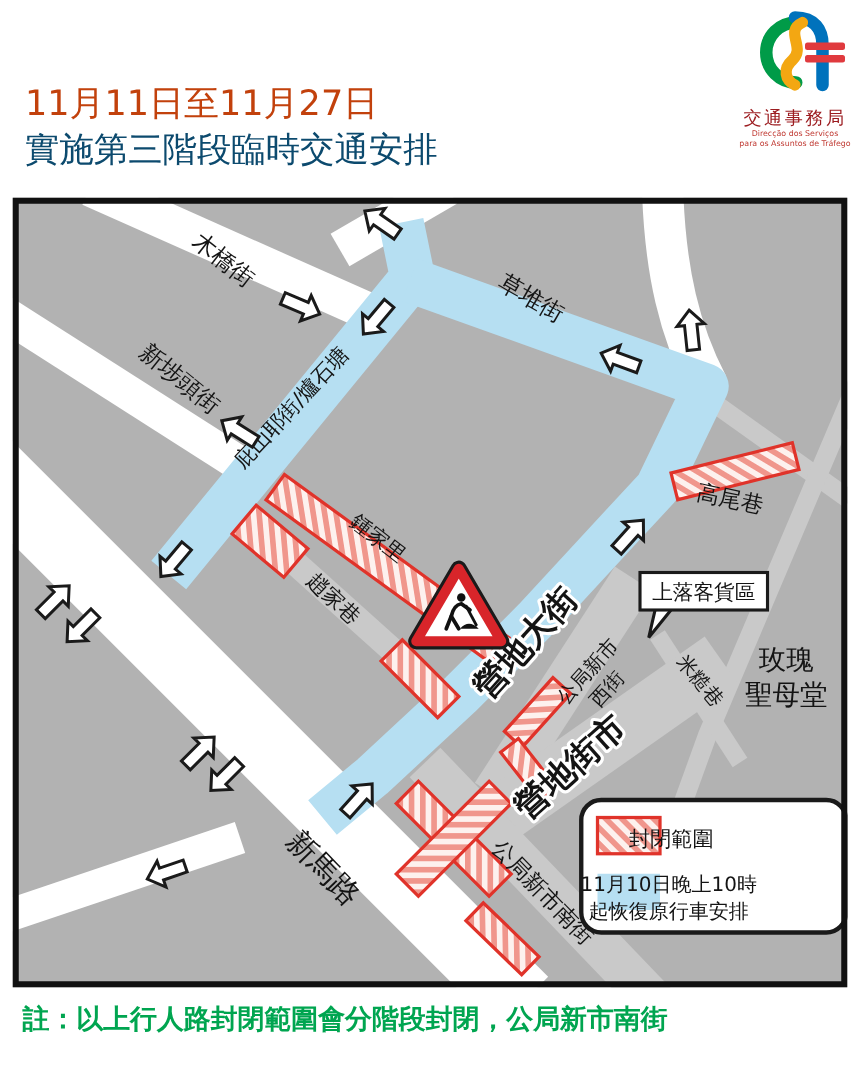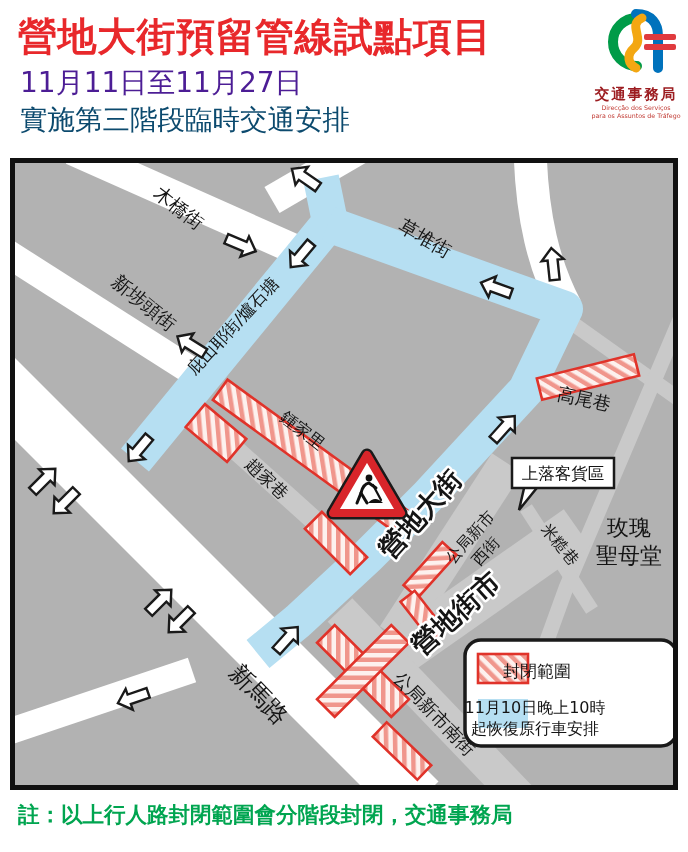--- a/index.html
+++ b/index.html
@@ -1,41 +1,40 @@
 <!DOCTYPE html>
 <html><head>
 <meta charset="utf-8">
 <style>
   html,body{margin:0;padding:0;background:#ffffff;}
   .page{position:relative;width:688px;height:852px;background:#ffffff;overflow:hidden;
         font-family:"DejaVu Sans",sans-serif;}
   .title{position:absolute;left:18px;top:10px;font-size:39px;font-weight:bold;color:#e8282b;letter-spacing:0.5px;white-space:nowrap;}
-  .date{position:absolute;left:20px;top:64px;font-size:28px;color:#4c1d95;white-space:nowrap;}
+  .date{position:absolute;left:20px;top:64px;font-size:28px;color:#c2410c;white-space:nowrap;}
   .subtitle{position:absolute;left:20px;top:102px;font-size:27.5px;color:#0c4a6e;white-space:nowrap;}
   .logo{position:absolute;right:4px;top:5px;width:96px;text-align:center;}
-  .logo .org{font-size:14.5px;font-weight:bold;color:#9c1c20;letter-spacing:2px;white-space:nowrap;}
+  .logo .org{font-size:14.5px;font-weight:normal;color:#9c1c20;letter-spacing:2px;white-space:nowrap;}
   .logo .pt{font-size:6.3px;color:#c03a33;line-height:1.25;white-space:nowrap;}
   .mapwrap{position:absolute;left:10px;top:158px;width:668px;height:632px;}
   .note{position:absolute;left:18px;top:800px;font-size:21.5px;font-weight:bold;color:#00a550;white-space:nowrap;}
 
   
   .road-w{stroke:#ffffff;fill:none;}
   .road-g{stroke:#c9c9c9;fill:none;}
   .road-b{stroke:#b6dff2;fill:none;}
   .hz{fill:url(#hatch);stroke:#e0332a;stroke-width:2.6;}
   .arw{fill:#ffffff;stroke:#1a1a1a;stroke-width:2.4;stroke-linejoin:miter;}
   text.lbl{font-family:"DejaVu Sans",sans-serif;fill:#141414;text-anchor:middle;}
   .halo{paint-order:stroke;stroke:#ffffff;stroke-linejoin:round;}
 </style>
 </head>
 <body>
 
 <div class="page">
 
-  <div class="title">營地大街預留管線試點項目</div>
   <div class="date">11月11日至11月27日</div>
   <div class="subtitle">實施第三階段臨時交通安排</div>
 
   <div class="logo">
     <svg width="88" height="76" viewBox="0 0 88 76">
       <path d="M45,13 A24,24 0 1 0 45,61" stroke="#009b48" stroke-width="10" fill="none" stroke-linecap="round"></path>
       <path d="M44,9 C60,9 66,19 66,31 L66,63" stroke="#0072bc" stroke-width="10" fill="none" stroke-linecap="round"></path>
       <path d="M50,13 C35,20 53,33 42,43 C34,50 36,59 44,63" stroke="#f3a712" stroke-width="9" fill="none" stroke-linecap="round"></path>
       <rect x="52" y="29" width="32" height="6" rx="2" fill="#e03a3e"></rect>
       <rect x="52" y="39" width="32" height="6" rx="2" fill="#e03a3e"></rect>
@@ -155,15 +154,15 @@
       <text class="lbl" font-size="17" text-anchor="start" x="527" y="519">封閉範圍</text>
       <rect x="468" y="541" width="50" height="29" fill="#b6dff2"></rect>
       <text class="lbl" font-size="16" text-anchor="start" x="525" y="555">11月10日晚上10時</text>
       <text class="lbl" font-size="16" text-anchor="start" x="525" y="576">起恢復原行車安排</text>
     </g>
 
     <rect x="2.5" y="2.5" width="663" height="627" fill="none" stroke="#111111" stroke-width="5"></rect>
   </svg>
   </div>
 
-  <div class="note">註：以上行人路封閉範圍會分階段封閉，交通事務局</div>
+  <div class="note">註：以上行人路封閉範圍會分階段封閉，公局新市南街</div>
 
 </div>
 
 </body></html>

